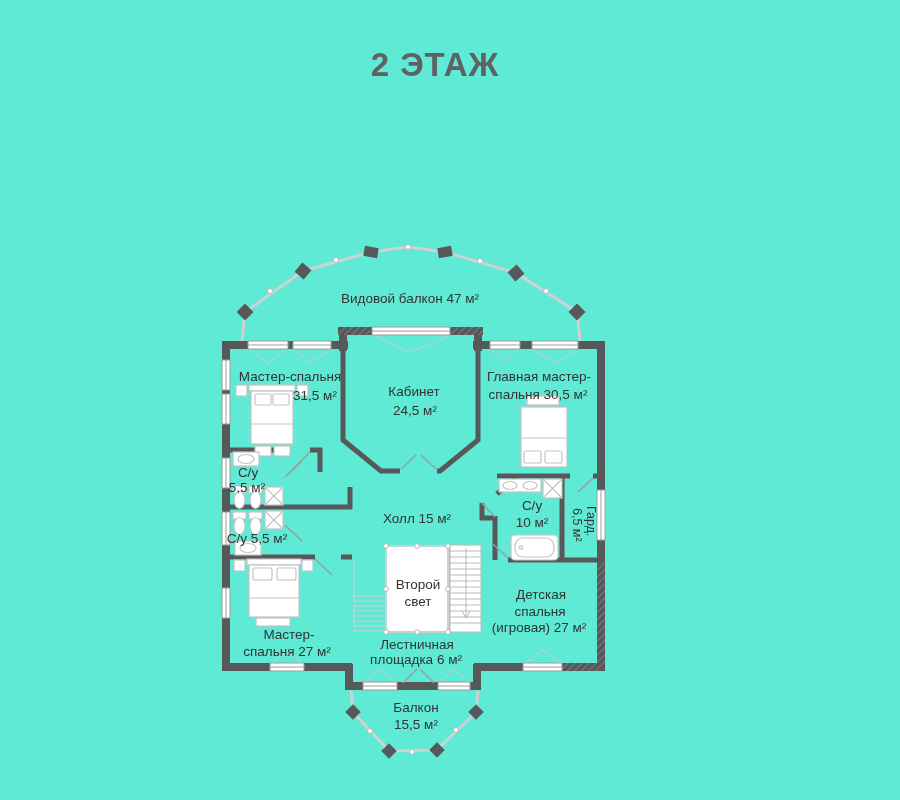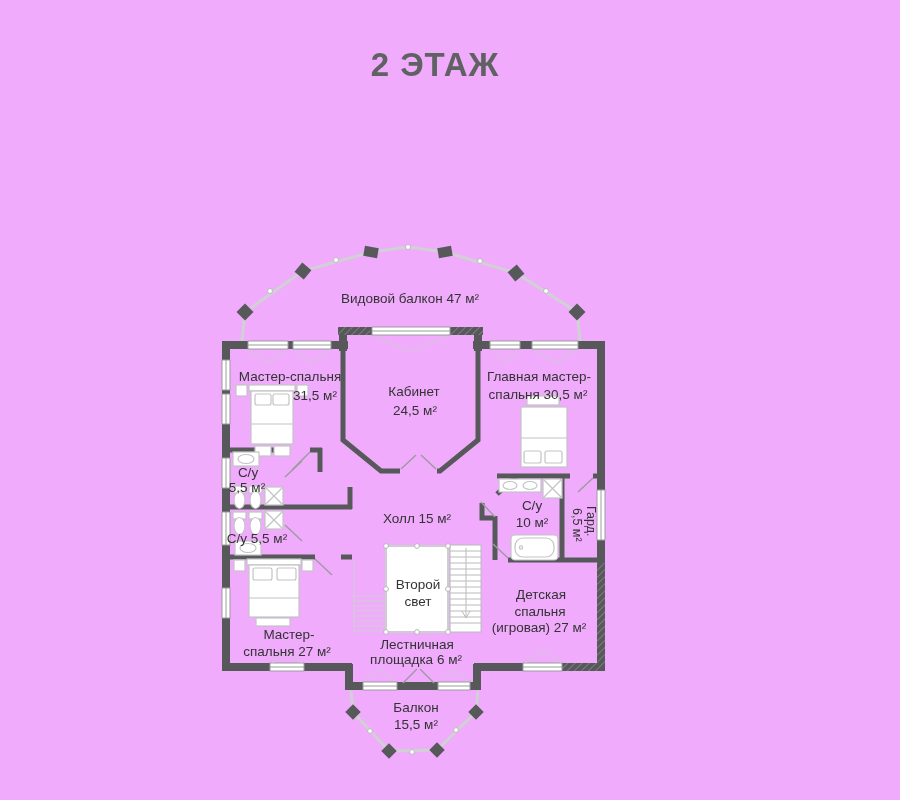--- a/index.html
+++ b/index.html
@@ -1,16 +1,16 @@
 <!DOCTYPE html>
 <html><head>
 <meta charset="utf-8">
 <style>
   html,body{margin:0;padding:0;background:#ffffff;}
-  .page{position:relative;width:900px;height:800px;background:#f0abfc;overflow:hidden;
+  .page{position:relative;width:900px;height:800px;background:#5eead4;overflow:hidden;
         font-family:"Liberation Sans",sans-serif;}
   .title{position:absolute;top:46px;left:0;width:900px;text-align:center;
          transform:translateX(-15px);font-size:33px;font-weight:bold;
          letter-spacing:1px;color:#606163;}
   svg text{font-family:"Liberation Sans",sans-serif;fill:#333333;}
   .room-label{font-size:13.5px;}
   .room-label-small{font-size:12.5px;}
 </style>
 </head>
 <body>

